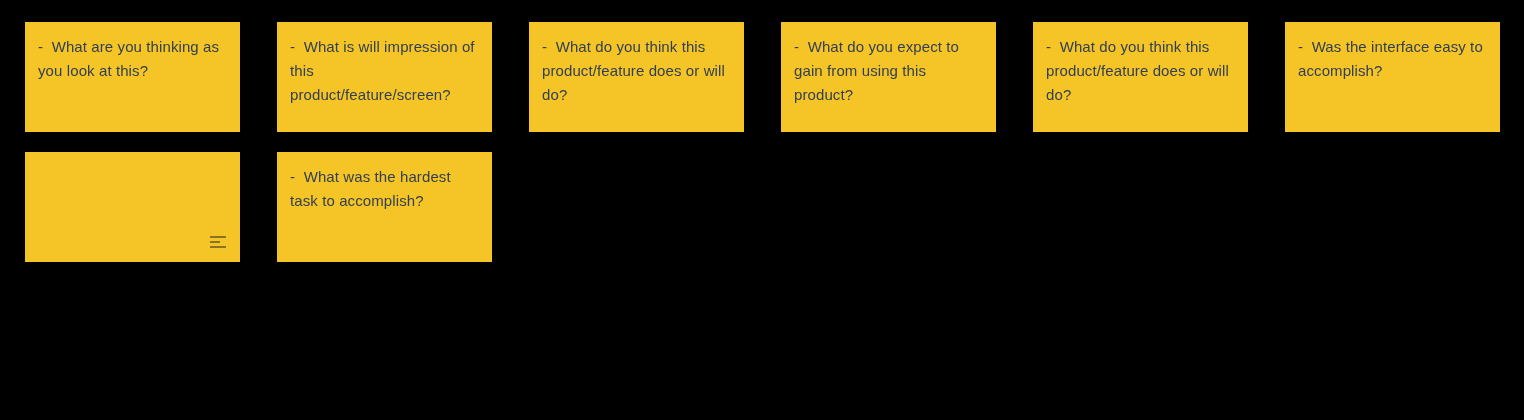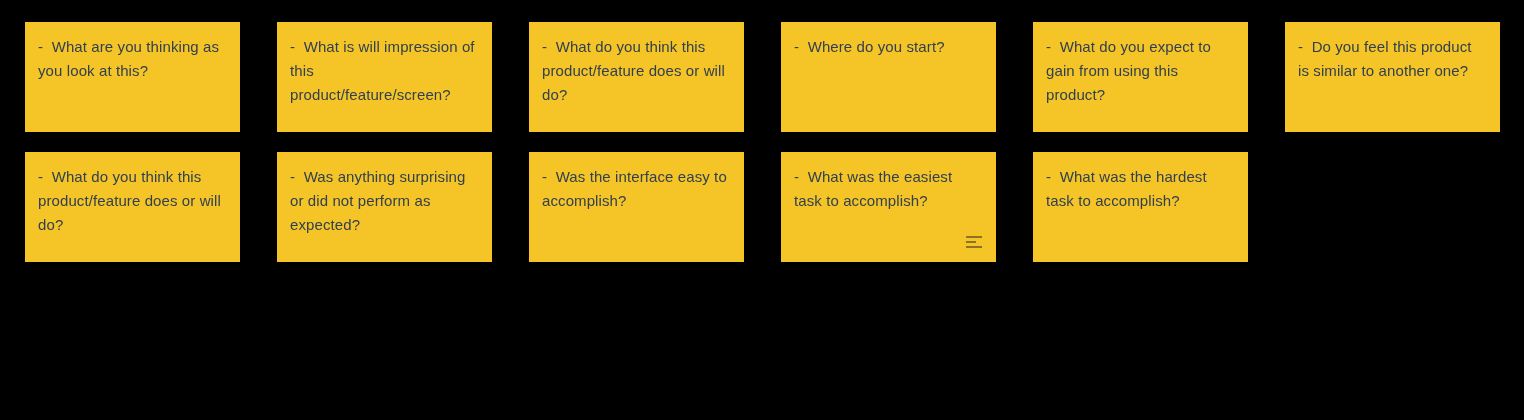--- a/index.html
+++ b/index.html
@@ -87,48 +87,38 @@
     </div>
 
     <div class="card">
       <span class="card-text">-  What is will impression of this product/feature/screen?</span>
     </div>
 
     <div class="card">
       <span class="card-text">-  What do you think this product/feature does or will do?</span>
     </div>
 
-    <div class="card">
-      <span class="card-text">-  Where do you start?</span>
-    </div>
 
 
     <div class="card">
       <span class="card-text">-  What do you expect to gain from using this product?</span>
     </div>
 
-    <div class="card">
-      <span class="card-text">-  Do you feel this product is similar to another one?</span>
-    </div>
 
 
     <div class="card">
       <span class="card-text">-  What do you think this product/feature does or will do?</span>
     </div>
 
-    <div class="card">
-      <span class="card-text">-  Was anything surprising or did not perform as expected?</span>
-    </div>
 
     <div class="card">
       <span class="card-text">-  Was the interface easy to accomplish?</span>
     </div>
 
     <div class="card">
-      <span class="card-text">-  What was the easiest task to accomplish?</span>
       <span class="card-icon">
         <span class="ln l1"></span>
         <span class="ln l2"></span>
         <span class="ln l3"></span>
       </span>
     </div>
 
     <div class="card">
       <span class="card-text">-  What was the hardest task to accomplish?</span>
     </div>

